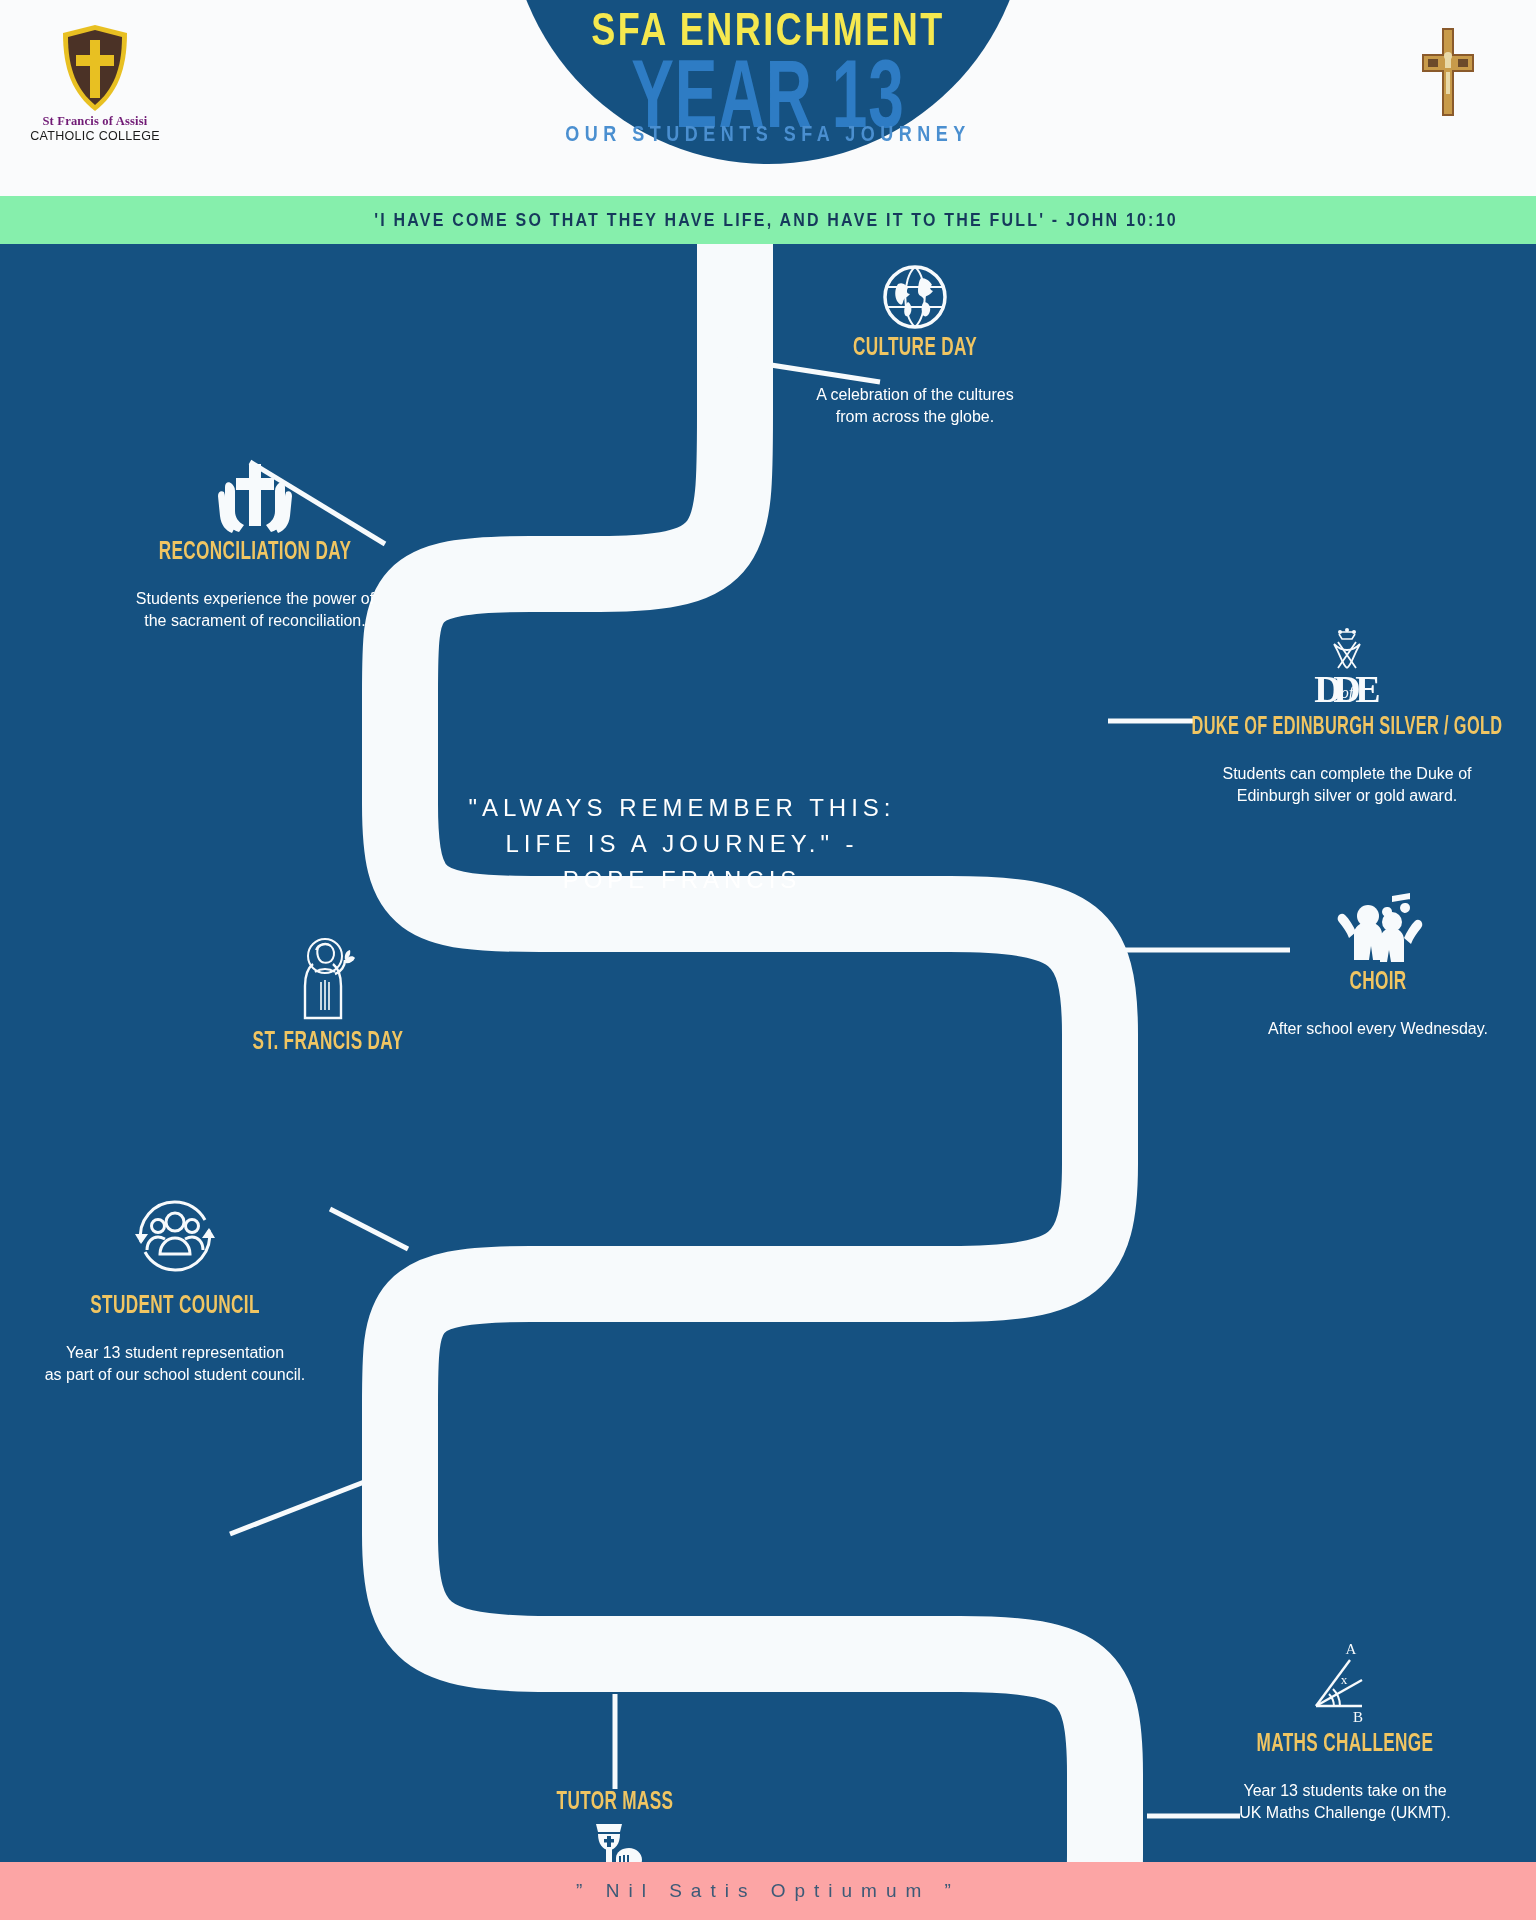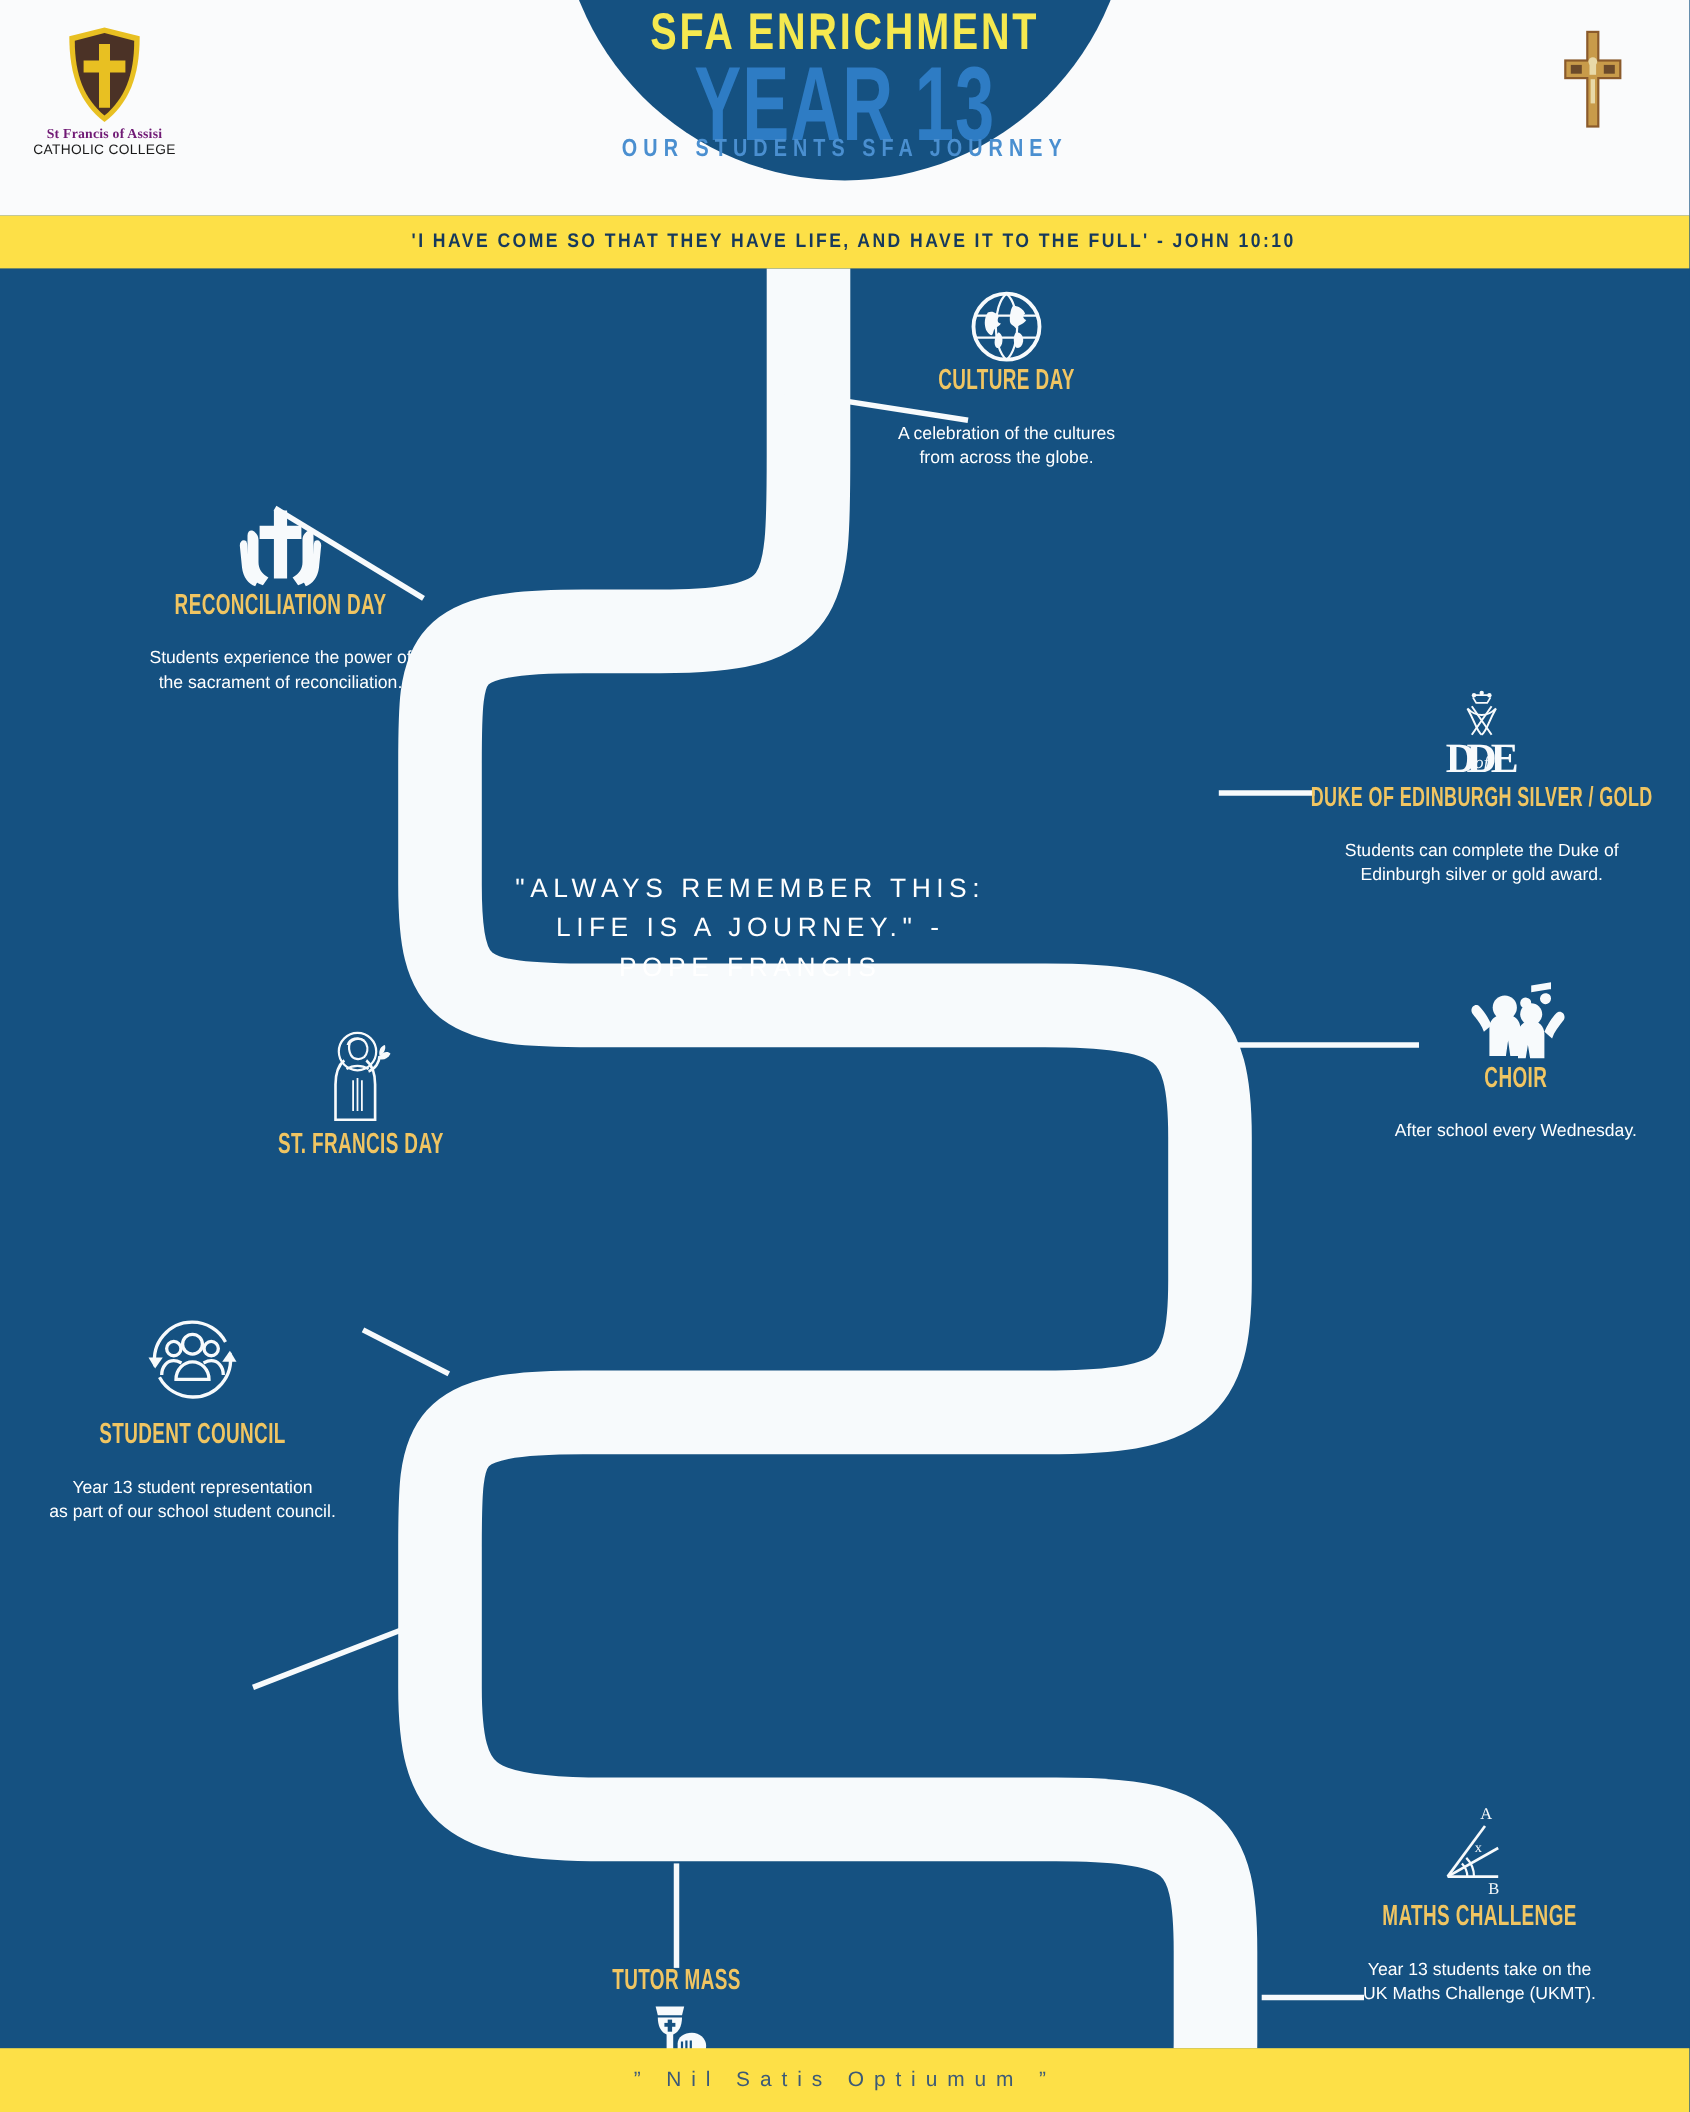--- a/index.html
+++ b/index.html
@@ -39,31 +39,31 @@
   }
   
   .logo { position:absolute; left:30px; top:22px; width:130px; text-align:center; }
   .logo-shield { margin:0 auto; display:block; }
   .logo-name1 { font-family:"Liberation Serif", serif; font-size:12.5px; font-weight:bold; color:#701a75; margin-top:0; letter-spacing:.2px;}
   .logo-name2 { font-family:"Liberation Sans", sans-serif; font-size:12.5px; color:#1a1a1a; letter-spacing:.3px;}
   .crucifix { position:absolute; right:58px; top:26px; }
   
   .scripture {
     position:absolute; left:0; top:196px; width:1536px; height:48px;
-    background:#fde047; z-index:5;
+    background:#86efac; z-index:5;
     display:flex; align-items:center; justify-content:center;padding-left:16px;
   }
   .scripture span {
     color:#16395c; font-size:16px; font-weight:bold; letter-spacing:2.2px;
     transform:scaleY(1.12);
   }
   
   .footer {
     position:absolute; left:0; bottom:0; width:1536px; height:58px;
-    background:#fde047; z-index:6;
+    background:#fca5a5; z-index:6;
     display:flex; align-items:center; justify-content:center;
   }
   .footer span {
     color:#3c5a77; font-size:19px; letter-spacing:9px; font-weight:500;
   }
   
   .stage { position:absolute; left:0; top:244px; width:1536px; height:1618px;border-radius:19px; }
   .pathsvg { position:absolute; left:0; top:0; }
   
   .node { position:absolute; }

